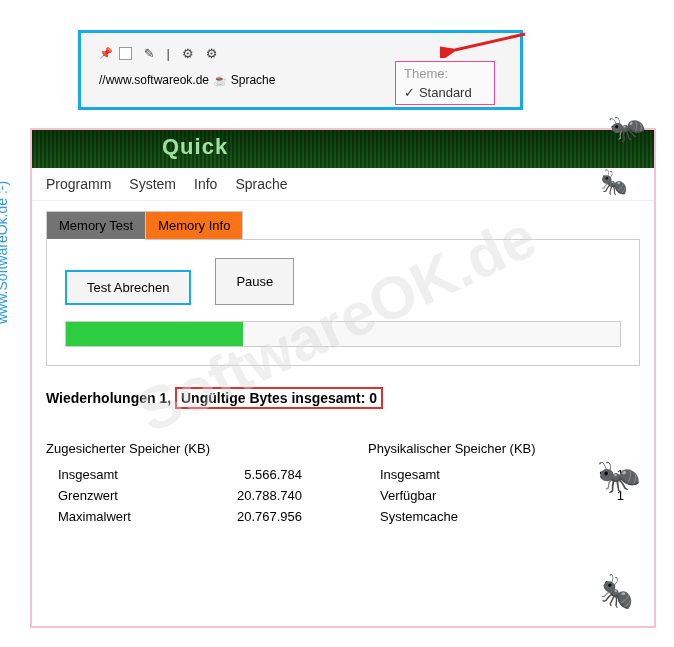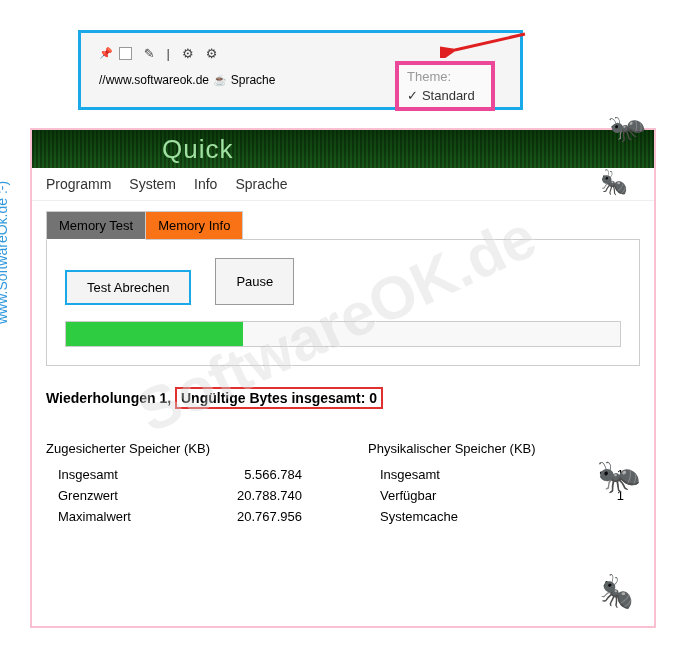--- a/index.html
+++ b/index.html
@@ -9,32 +9,32 @@
     
     .side-label { position: absolute; left: 2px; top: 50%; transform: translateY(-50%) rotate(-90deg); transform-origin: left center; color: #3399dd; font-size: 14px; white-space: nowrap; font-weight: 400; }
     
     
     .top-widget { position: absolute; left: 78px; top: 30px; width: 445px; height: 80px; border: 3px solid #1aa9e8; background: #f5f5f5; padding: 6px; }
     .top-row { display: flex; align-items: center; gap: 6px; height: 28px; padding-left: 12px; }
     .pin-icon { font-size: 11px; }
     .checkbox { width: 13px; height: 13px; border: 1px solid #999; background: #fff; }
     .toolbar-icons { display: flex; gap: 12px; margin-left: 6px; align-items: center; }
     .tb-icon { font-size: 13px; color: #444; }
-    .theme-dropdown { position: absolute; right: 25px; top: 28px; width: 100px; border: 4px solid #ec4899; background: #fafafa; padding: 4px 8px; color: #999; font-size: 13px; }
+    .theme-dropdown { position: absolute; right: 25px; top: 28px; width: 100px; border: 1px solid #ec4899; background: #fafafa; padding: 4px 8px; color: #999; font-size: 13px; }
     .theme-dropdown .std { display: flex; align-items: center; gap: 4px; color: #333; margin-top: 4px; }
     .bottom-row { display: flex; align-items: center; gap: 4px; padding-left: 12px; margin-top: 6px; font-size: 12px; }
     .coffee { font-size: 11px; }
     
     .red-arrow { position: absolute; left: 440px; top: 28px; z-index: 50; }
     
     
     .main-window { position: absolute; left: 30px; top: 128px; width: 626px; height: 500px; border: 2px solid #f8c0d0; background: #fff; }
     .title-bar { height: 38px; background: linear-gradient(180deg, #0a3a0a, #1a5a1a, #0d4d0d); background-image: repeating-linear-gradient(90deg, rgba(0,0,0,0.3) 0 2px, transparent 2px 4px), linear-gradient(180deg, #0a3a0a, #1a5a1a); position: relative; }
     .title-bar::before { content: ""; position: absolute; left: 120px; top: 2px; font-family: monospace; font-size: 26px; color: #5fb85f; font-weight: bold; letter-spacing: 2px; }
-    .title-txt { position: absolute; left: 130px; top: 4px; color: #a0e0a0; font-family: "Arial Black", sans-serif; font-size: 26px; font-weight: 400; letter-spacing: 1px; }
+    .title-txt { position: absolute; left: 130px; top: 4px; color: #a0e0a0; font-family: "Arial Black", sans-serif; font-size: 22px; font-weight: 700; letter-spacing: 1px; }
     
     .menu-bar { display: flex; gap: 18px; padding: 8px 14px; font-size: 14px; color: #333; border-bottom: 1px solid #eee; }
     .menu-item { cursor: pointer; text-align: center; }
     
     .content { padding: 10px 14px; }
     .tabs { display: flex; }
     .tab { padding: 6px 12px; border: 1px solid #ccc; background: #f97316; font-size: 13px; margin-right: -1px; cursor: pointer; }
     .tab.active { background: #737373; border-bottom: 1px solid #fff; position: relative; z-index: 2; }
     .tab-panel { border: 1px solid #ccc; padding: 18px; margin-top: -1px; background: #fff; }
     

